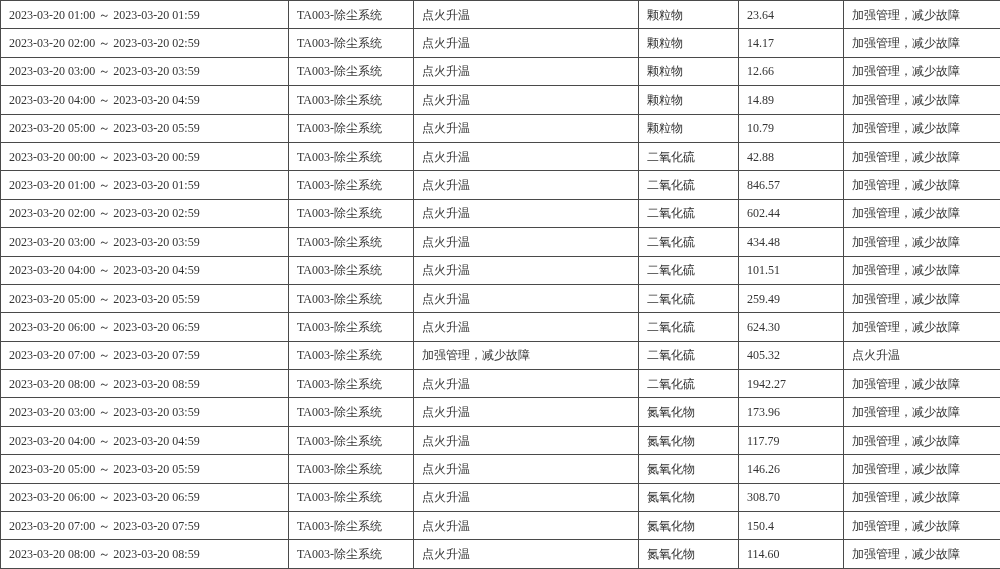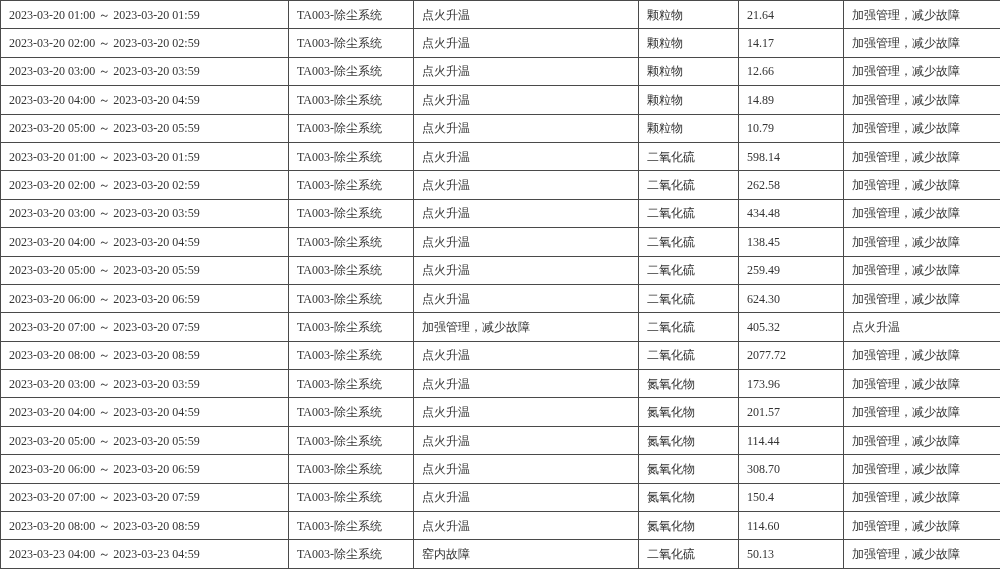--- a/index.html
+++ b/index.html
@@ -50,21 +50,21 @@
       <col style="width:100px">
       <col style="width:105px">
       <col style="width:157px">
     </colgroup>
     <tbody>
         <tr>
           <td>2023-03-20 01:00 ～ 2023-03-20 01:59</td>
           <td>TA003-除尘系统</td>
           <td>点火升温</td>
           <td>颗粒物</td>
-          <td>21.64</td>
+          <td>23.64</td>
           <td>加强管理，减少故障</td>
         </tr>
         <tr>
           <td>2023-03-20 02:00 ～ 2023-03-20 02:59</td>
           <td>TA003-除尘系统</td>
           <td>点火升温</td>
           <td>颗粒物</td>
           <td>14.17</td>
           <td>加强管理，减少故障</td>
         </tr>
@@ -86,49 +86,57 @@
         </tr>
         <tr>
           <td>2023-03-20 05:00 ～ 2023-03-20 05:59</td>
           <td>TA003-除尘系统</td>
           <td>点火升温</td>
           <td>颗粒物</td>
           <td>10.79</td>
           <td>加强管理，减少故障</td>
         </tr>
         <tr>
+          <td>2023-03-20 00:00 ～ 2023-03-20 00:59</td>
+          <td>TA003-除尘系统</td>
+          <td>点火升温</td>
+          <td>二氧化硫</td>
+          <td>42.88</td>
+          <td>加强管理，减少故障</td>
+        </tr>
+        <tr>
           <td>2023-03-20 01:00 ～ 2023-03-20 01:59</td>
           <td>TA003-除尘系统</td>
           <td>点火升温</td>
           <td>二氧化硫</td>
-          <td>598.14</td>
+          <td>846.57</td>
           <td>加强管理，减少故障</td>
         </tr>
         <tr>
           <td>2023-03-20 02:00 ～ 2023-03-20 02:59</td>
           <td>TA003-除尘系统</td>
           <td>点火升温</td>
           <td>二氧化硫</td>
-          <td>262.58</td>
+          <td>602.44</td>
           <td>加强管理，减少故障</td>
         </tr>
         <tr>
           <td>2023-03-20 03:00 ～ 2023-03-20 03:59</td>
           <td>TA003-除尘系统</td>
           <td>点火升温</td>
           <td>二氧化硫</td>
           <td>434.48</td>
           <td>加强管理，减少故障</td>
         </tr>
         <tr>
           <td>2023-03-20 04:00 ～ 2023-03-20 04:59</td>
           <td>TA003-除尘系统</td>
           <td>点火升温</td>
           <td>二氧化硫</td>
-          <td>138.45</td>
+          <td>101.51</td>
           <td>加强管理，减少故障</td>
         </tr>
         <tr>
           <td>2023-03-20 05:00 ～ 2023-03-20 05:59</td>
           <td>TA003-除尘系统</td>
           <td>点火升温</td>
           <td>二氧化硫</td>
           <td>259.49</td>
           <td>加强管理，减少故障</td>
         </tr>
@@ -146,45 +154,45 @@
           <td>加强管理，减少故障</td>
           <td>二氧化硫</td>
           <td>405.32</td>
           <td>点火升温</td>
         </tr>
         <tr>
           <td>2023-03-20 08:00 ～ 2023-03-20 08:59</td>
           <td>TA003-除尘系统</td>
           <td>点火升温</td>
           <td>二氧化硫</td>
-          <td>2077.72</td>
+          <td>1942.27</td>
           <td>加强管理，减少故障</td>
         </tr>
         <tr>
           <td>2023-03-20 03:00 ～ 2023-03-20 03:59</td>
           <td>TA003-除尘系统</td>
           <td>点火升温</td>
           <td>氮氧化物</td>
           <td>173.96</td>
           <td>加强管理，减少故障</td>
         </tr>
         <tr>
           <td>2023-03-20 04:00 ～ 2023-03-20 04:59</td>
           <td>TA003-除尘系统</td>
           <td>点火升温</td>
           <td>氮氧化物</td>
-          <td>201.57</td>
+          <td>117.79</td>
           <td>加强管理，减少故障</td>
         </tr>
         <tr>
           <td>2023-03-20 05:00 ～ 2023-03-20 05:59</td>
           <td>TA003-除尘系统</td>
           <td>点火升温</td>
           <td>氮氧化物</td>
-          <td>114.44</td>
+          <td>146.26</td>
           <td>加强管理，减少故障</td>
         </tr>
         <tr>
           <td>2023-03-20 06:00 ～ 2023-03-20 06:59</td>
           <td>TA003-除尘系统</td>
           <td>点火升温</td>
           <td>氮氧化物</td>
           <td>308.70</td>
           <td>加强管理，减少故障</td>
         </tr>
@@ -195,25 +203,17 @@
           <td>氮氧化物</td>
           <td>150.4</td>
           <td>加强管理，减少故障</td>
         </tr>
         <tr>
           <td>2023-03-20 08:00 ～ 2023-03-20 08:59</td>
           <td>TA003-除尘系统</td>
           <td>点火升温</td>
           <td>氮氧化物</td>
           <td>114.60</td>
-          <td>加强管理，减少故障</td>
-        </tr>
-        <tr>
-          <td>2023-03-23 04:00 ～ 2023-03-23 04:59</td>
-          <td>TA003-除尘系统</td>
-          <td>窑内故障</td>
-          <td>二氧化硫</td>
-          <td>50.13</td>
           <td>加强管理，减少故障</td>
         </tr>
       </tbody>
   </table>
 </div>
 
 </body></html>

